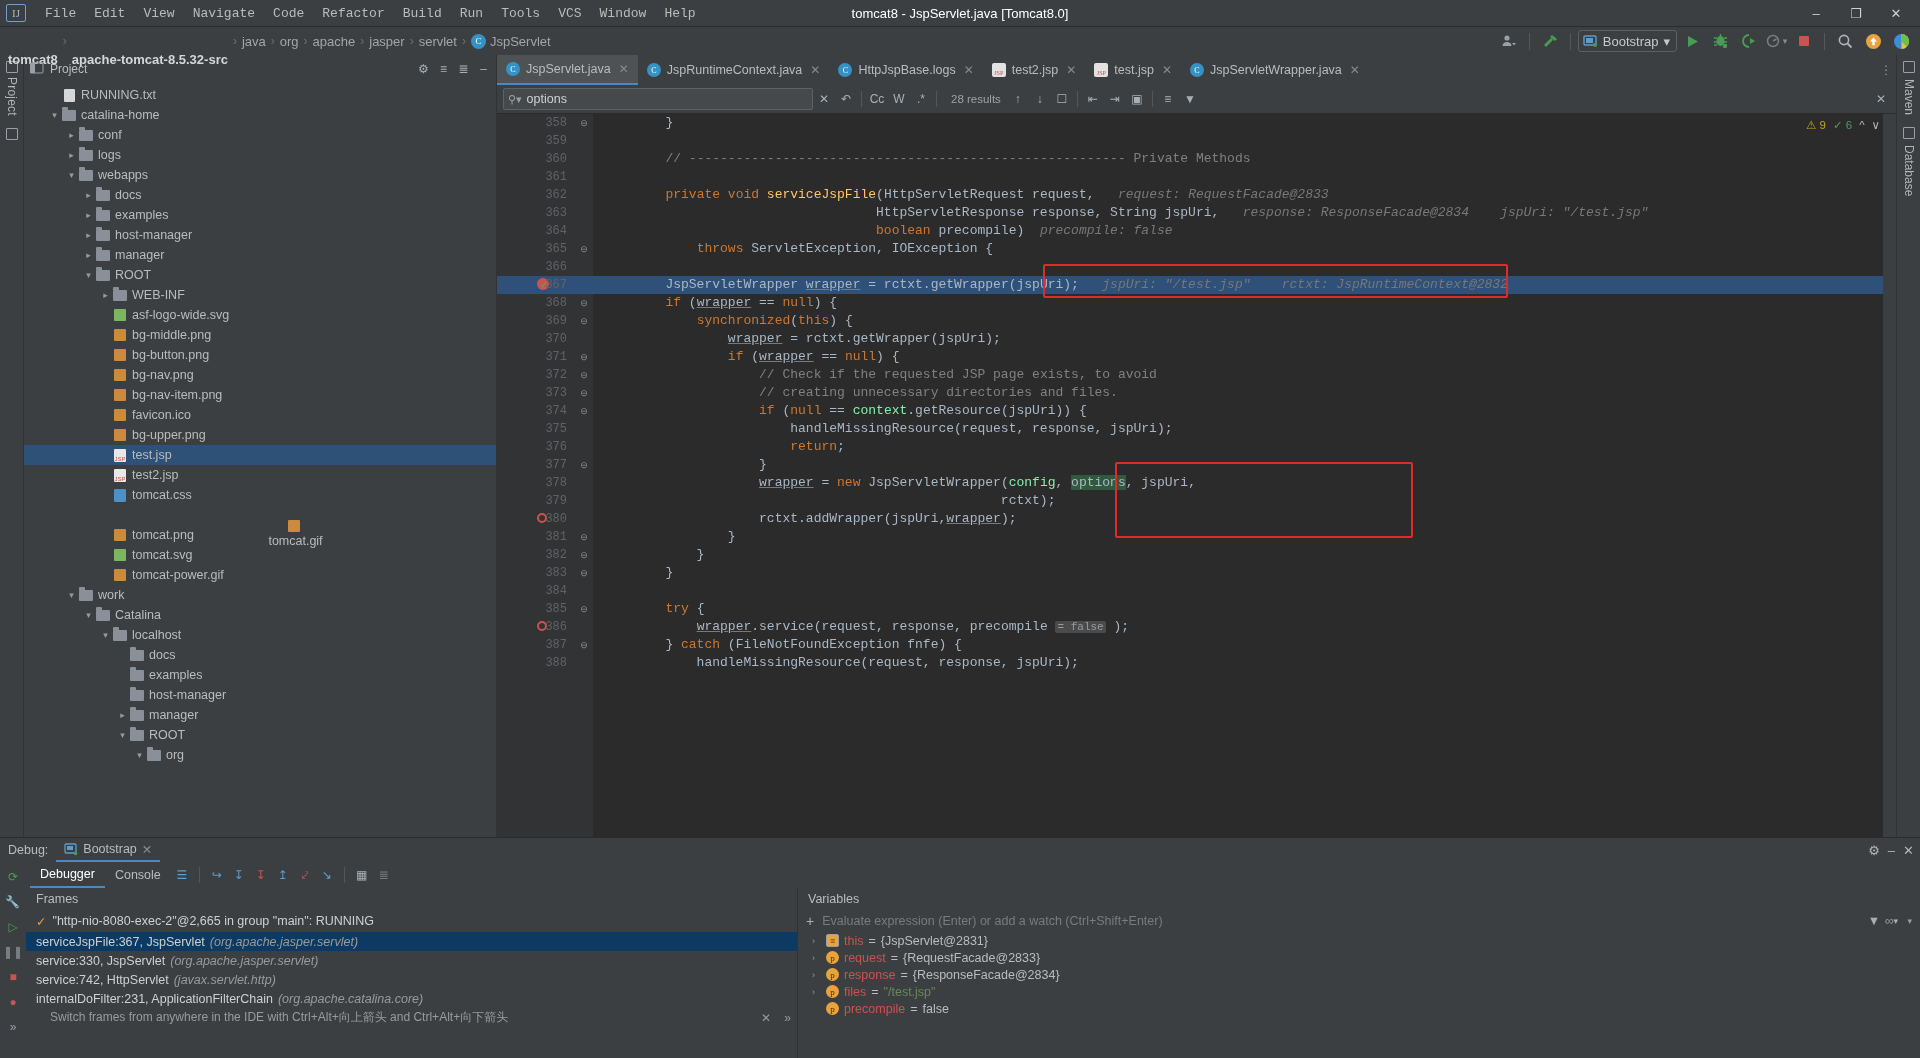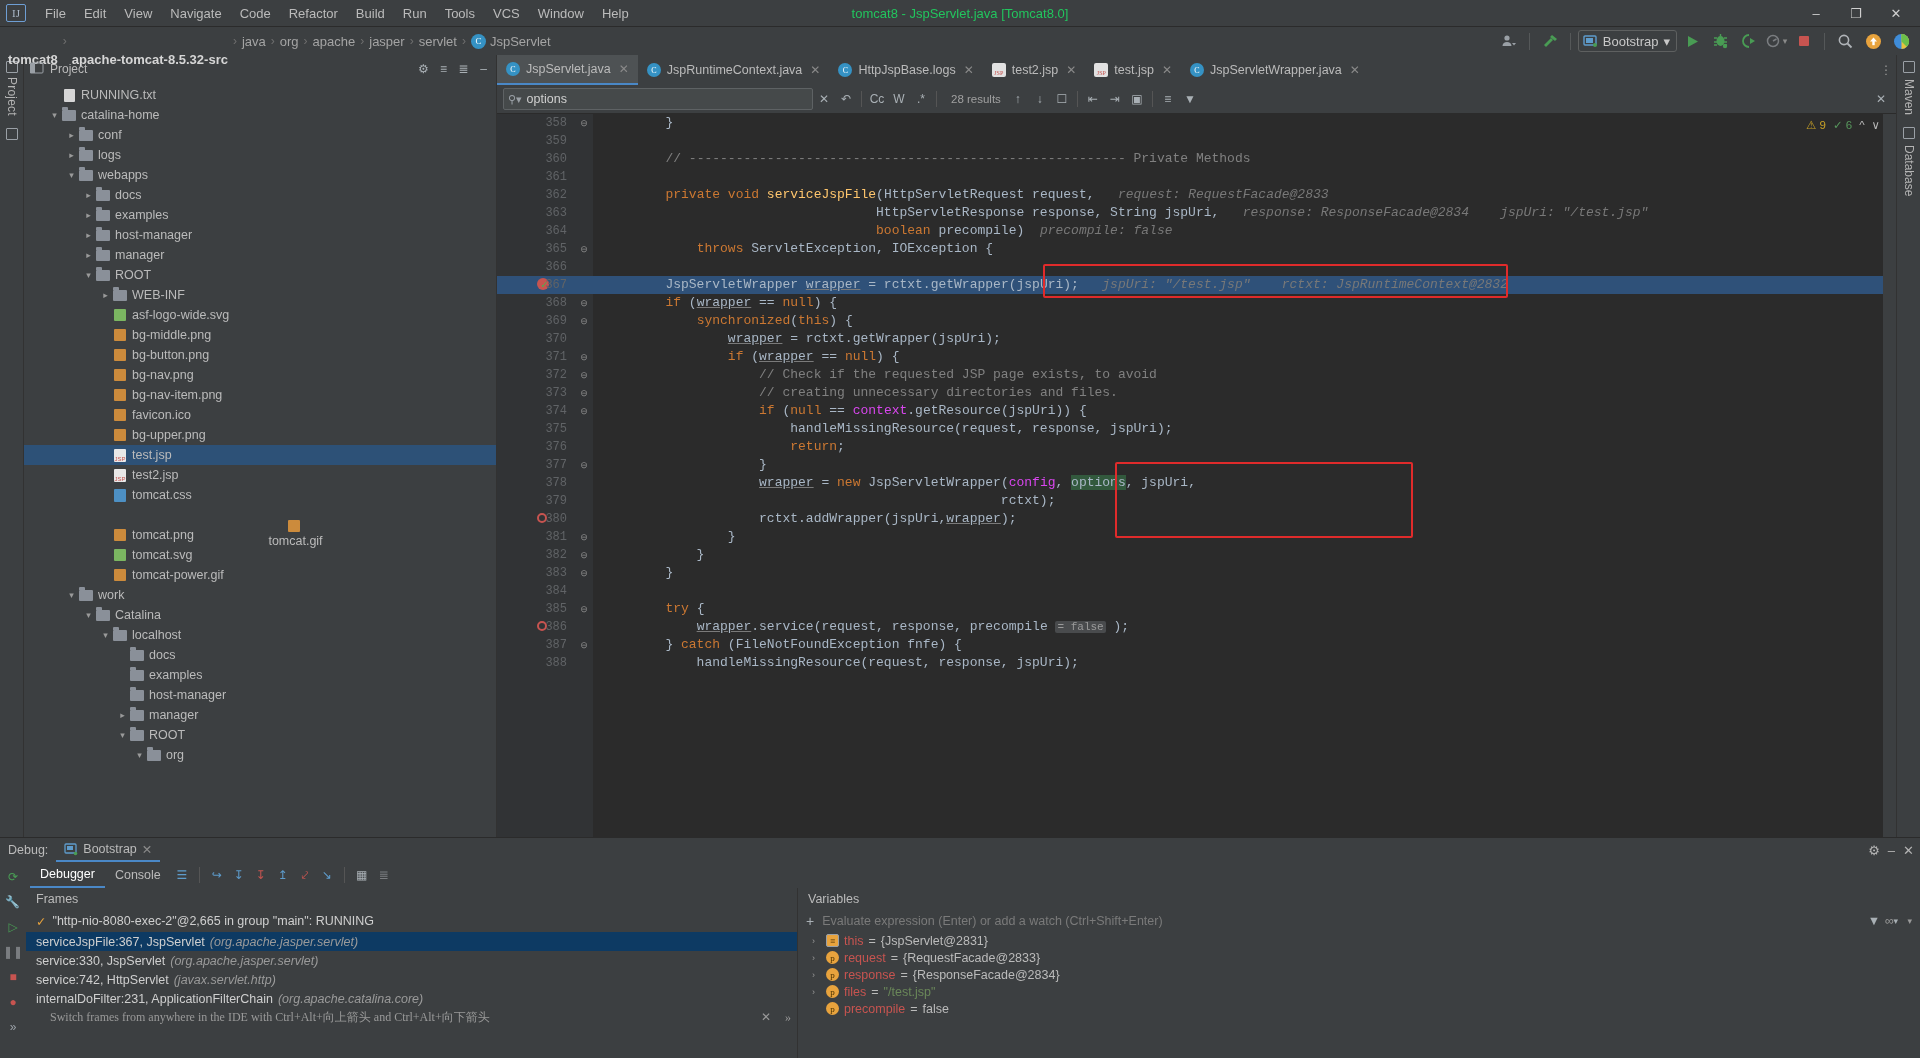--- a/index.html
+++ b/index.html
@@ -1,29 +1,29 @@
 <!DOCTYPE html>
 <html><head>
 <meta charset="utf-8">
 <style>
   html,body{margin:0;padding:0;background:#3c3f41;}
   body{width:1920px;height:1058px;overflow:hidden;
        font-family:"Liberation Sans",sans-serif;font-size:12px;color:#bbbbbb;
        -webkit-font-smoothing:antialiased;}
   *{box-sizing:border-box;}
-  .row{display:flex;align-items:flex-start;}
+  .row{display:flex;align-items:flex-start;font-family:Liberation Mono, monospace;}
 
   
   #menubar{height:27px;background:#3c3f41;border-bottom:1px solid #2b2b2b;
            display:flex;align-items:center;padding:0 6px;position:relative;}
   #menubar .logo{width:20px;height:18px;border:1px solid #6e9ed4;border-radius:2px;
       color:#a9b7c6;font-size:11px;display:flex;align-items:center;justify-content:center;margin-right:10px;
       font-family:"Liberation Serif",serif;}
   .menu-item{padding:3px 9px;color:#bbbbbb;font-size:13px;cursor:default;}
-  #win-title{position:absolute;left:50%;transform:translateX(-50%);color:#22c55e;font-size:13px;}
+  #win-title{position:absolute;left:50%;transform:translateX(-50%);color:#ffffff;font-size:13px;}
   #win-btns{position:absolute;right:4px;display:flex;gap:0;}
   #win-btns span{width:40px;height:26px;display:flex;align-items:center;justify-content:center;color:#cfcfcf;font-size:13px;}
 
   
   #navbar{height:28px;background:#3c3f41;display:flex;align-items:center;padding:0 8px;position:relative;}
   .crumb{color:#a4a4a4;font-size:13px;display:flex;align-items:center;}
   .crumb.bold{color:#d6d6d6;font-weight:bold;margin-top:37px;}
   .crumb-sep{color:#6e6e6e;margin:0 5px;font-size:12px;}
   .cicon{width:15px;height:15px;border-radius:50%;background:#3592c4;color:#fff;font-size:9px;
          display:inline-flex;align-items:center;justify-content:center;margin-right:4px;
@@ -90,21 +90,21 @@
   #gutter .gl{height:18px;line-height:18px;text-align:right;padding-right:8px;color:#606366;font-size:12px;
               font-family:"Liberation Mono",monospace;position:relative;}
   #foldcol{width:18px;background:#313335;flex:0 0 18px;}
   #foldcol .fm{height:18px;display:flex;align-items:center;justify-content:center;color:#8a8a8a;font-size:9px;}
   #code{flex:1;position:relative;font-family:"Liberation Mono",monospace;font-size:13px;
         line-height:18px;color:#a9b7c6;white-space:pre;overflow:hidden;padding-left:10px;}
   #code .cl{height:18px;}
   .kw{color:#cc7832;}
   .cmt{color:#808080;}
   .fn{color:#ffc66d;}
-  .fld{color:#d946ef;}
+  .fld{color:#86efac;}
   .hint{color:#787878;font-style:italic;}
   .u{text-decoration:underline;text-decoration-color:#7a7a7a;}
   .hl{background:#32593d;}
   .inlval{background:#494b4d;color:#9a9a9a;font-size:11px;padding:0 2px;border-radius:2px;}
   .box{position:absolute;border:2px solid #e02b2b;border-radius:2px;pointer-events:none;}
   #scrollstripe{position:absolute;right:0;top:0;bottom:0;width:13px;background:#3c3f41;}
   #inspect{position:absolute;right:16px;top:4px;display:flex;align-items:center;gap:7px;font-size:11.5px;}
   .warn{color:#c9a227;}
   .ok{color:#57965c;}
   .railr{width:24px;background:#3c3f41;display:flex;flex-direction:column;align-items:center;padding-top:6px;
@@ -135,21 +135,21 @@
   #vars{flex:1;display:flex;flex-direction:column;min-width:0;}
   #evalrow{height:22px;display:flex;align-items:center;padding:0 8px;color:#7a7a7a;font-size:12.5px;position:relative;}
   .vr{height:17px;display:flex;align-items:center;gap:5px;padding-left:14px;font-size:12.5px;color:#bbbbbb;}
   .vr .chev{color:#9a9a9a;font-size:9px;width:9px;}
   .vbadge{width:13px;height:13px;border-radius:50%;background:#e8a33d;color:#4b3200;font-size:9px;
           display:flex;align-items:center;justify-content:center;font-family:"Liberation Serif",serif;}
   .vbadge.sq{border-radius:2px;background:#e8a33d;}
   .vname{color:#c75450;}
   .vval{color:#bbbbbb;}
   .vval.s{color:#6a8759;}
-  #hintrow{height:19px;display:flex;align-items:center;padding-left:24px;font-size:12px;color:#9a9a9a;position:relative;font-family:Liberation Serif, serif;}
+  #hintrow{height:19px;display:flex;align-items:center;padding-left:24px;font-size:12px;color:#9a9a9a;position:relative;}
 </style>
 </head>
 <body>
 
 <div id="menubar">
   <div class="logo">IJ</div>
   <div class="row">
     <div class="menu-item">File</div>
     <div class="menu-item">Edit</div>
     <div class="menu-item">View</div>

